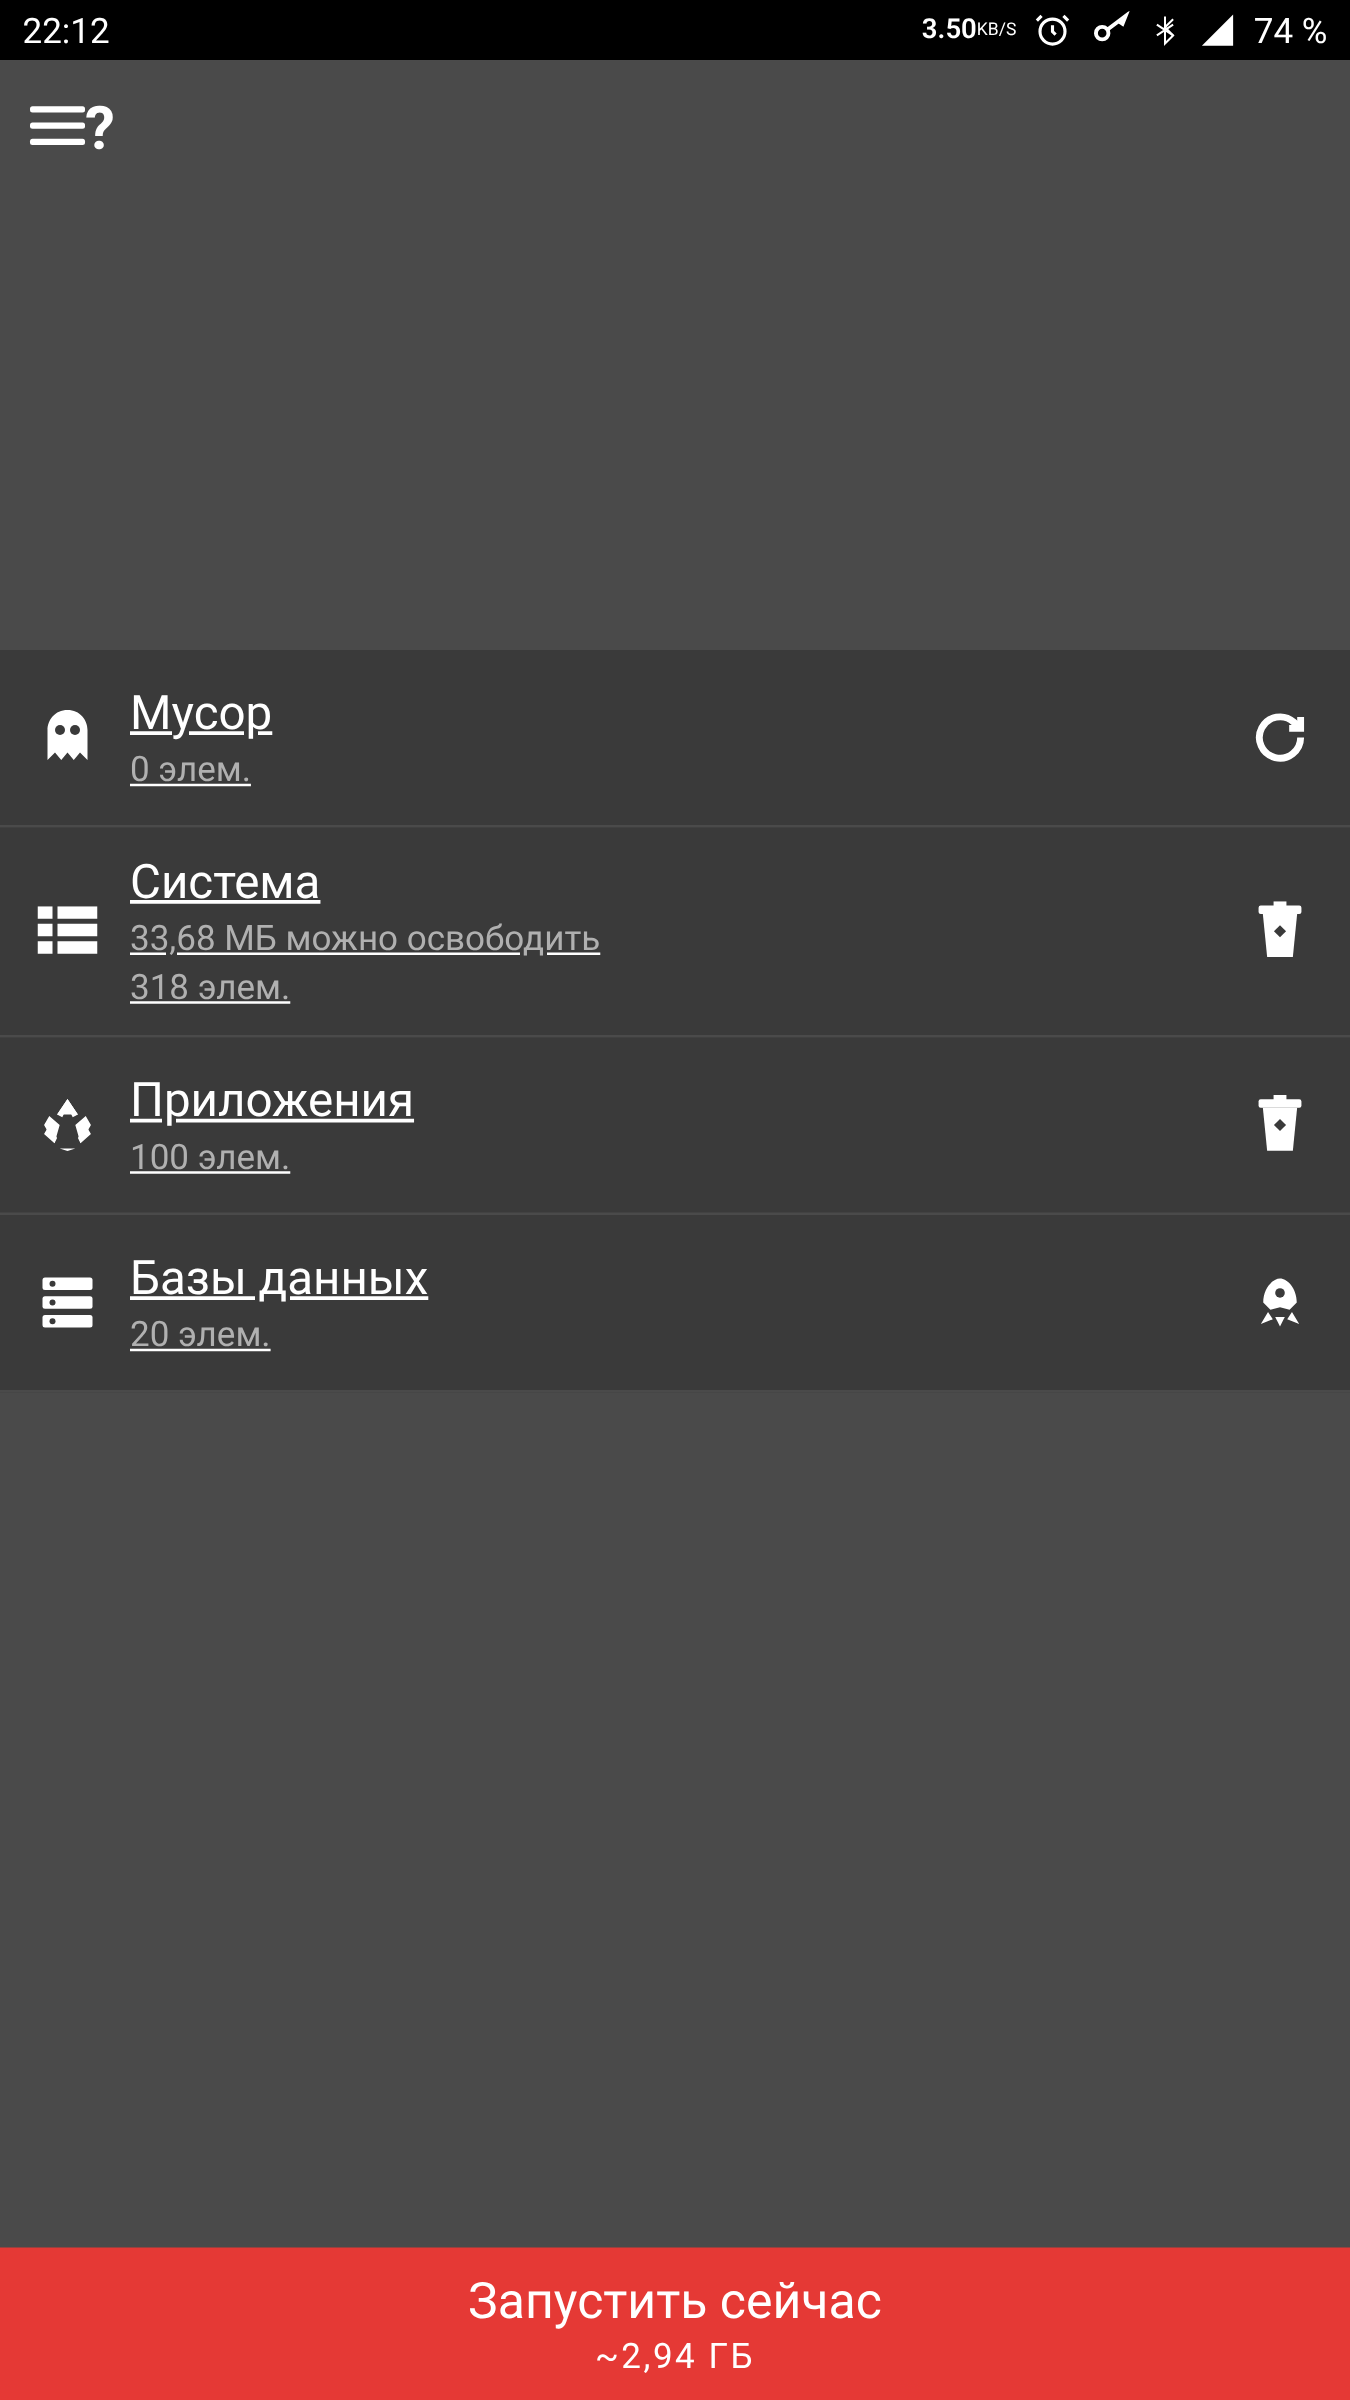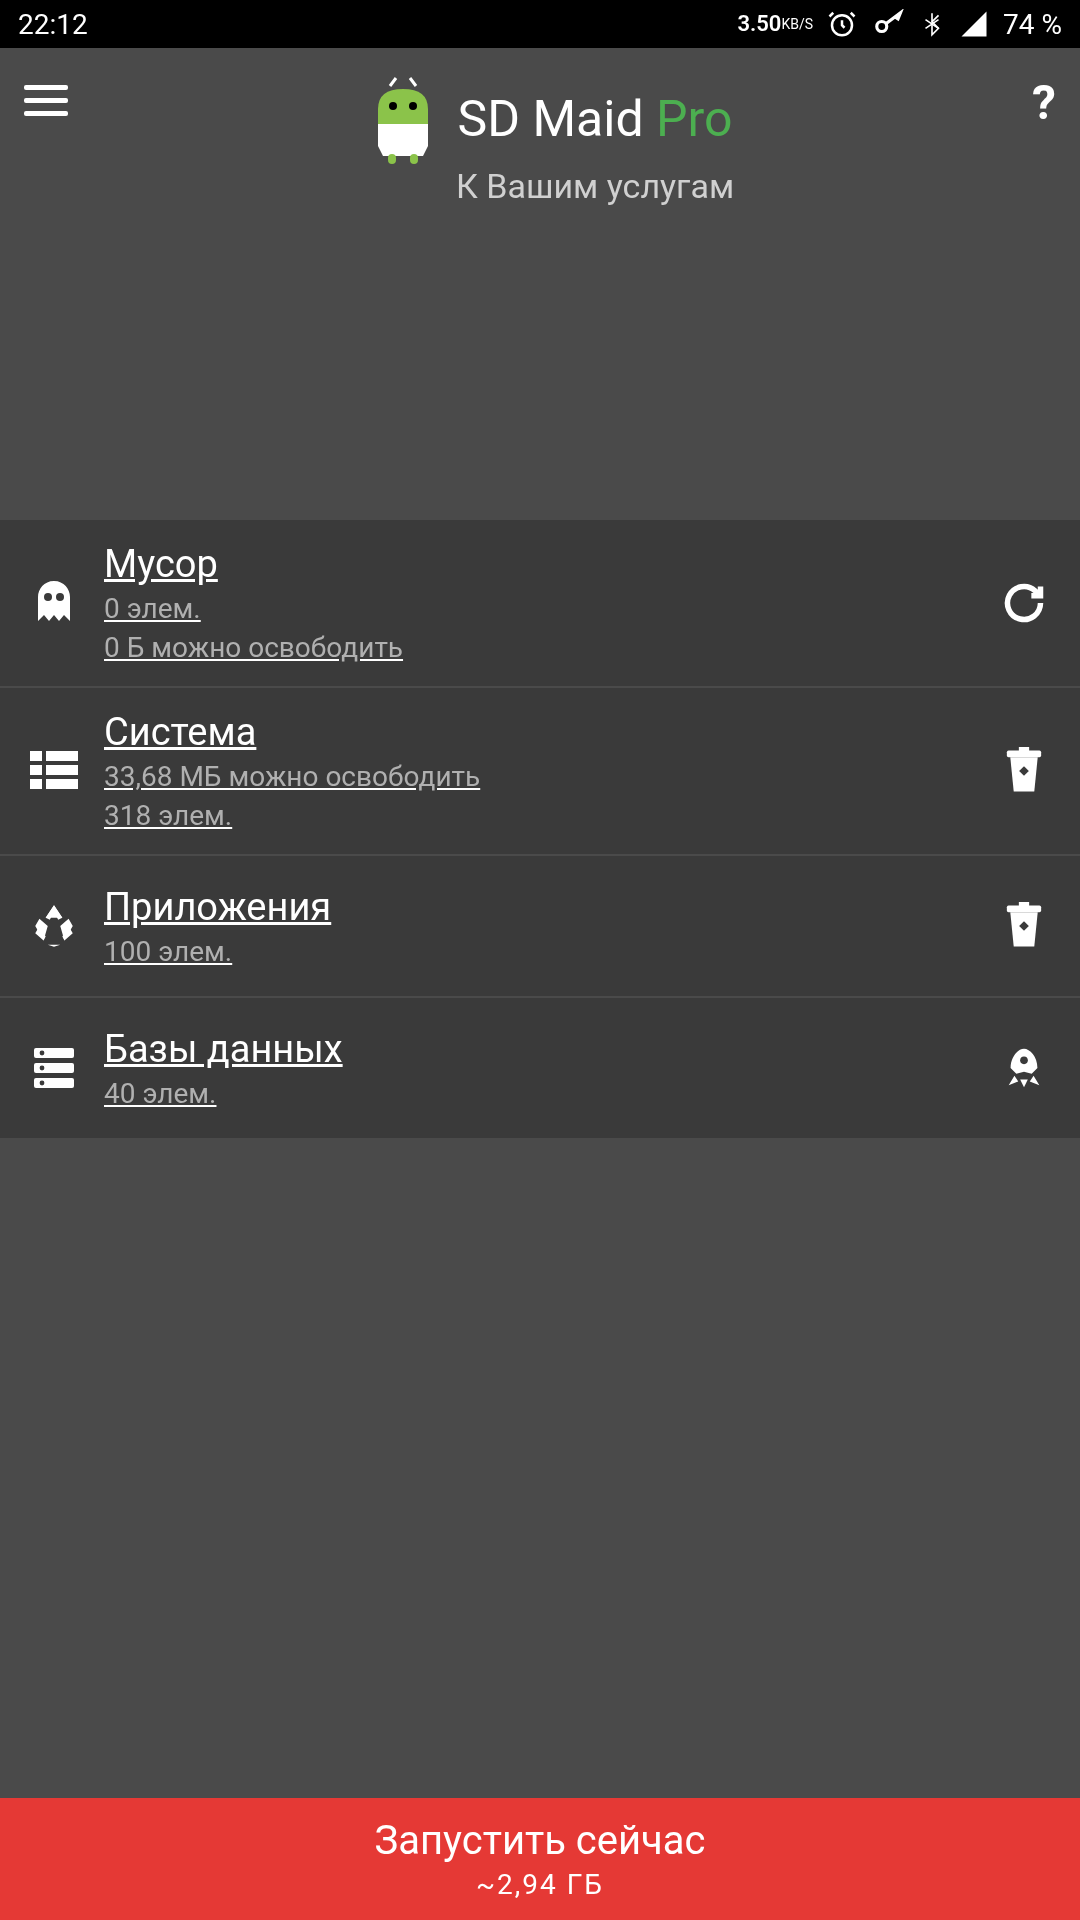--- a/index.html
+++ b/index.html
@@ -175,60 +175,38 @@
     <span>74 %</span>
   </div>
 </div>
 
 <div class="app-bar">
   <div class="hamburger">
     <span></span>
       <span></span>
       <span></span>
   </div>
-  <div class="app-title-wrap">
-    <div class="app-title-row">
-      <div class="app-logo">
-        <svg width="70" height="90" viewBox="0 0 70 90">
-          <path d="M10 35 Q10 15 35 15 Q60 15 60 35 L60 50 L10 50 Z" fill="#8bc34a"></path>
-          <rect x="10" y="50" width="50" height="22" fill="#fff"></rect>
-          <path d="M10 72 L60 72 L55 82 L15 82 Z" fill="#fff"></path>
-          <circle cx="25" cy="32" r="4" fill="#000"></circle>
-          <circle cx="45" cy="32" r="4" fill="#000"></circle>
-          <path d="M22 12 L28 4 M48 12 L42 4" stroke="#fff" stroke-width="3"></path>
-          <rect x="20" y="80" width="8" height="10" rx="4" fill="#8bc34a"></rect>
-          <rect x="42" y="80" width="8" height="10" rx="4" fill="#8bc34a"></rect>
-        </svg>
-      </div>
-      <div class="app-title">
-        <span>SD Maid</span>
-        <span class="app-title-pro">Pro</span>
-      </div>
-    </div>
-    <div class="app-subtitle">К Вашим услугам</div>
-  </div>
   <div class="help-btn">?</div>
 </div>
 
 <div class="spacer-top"></div>
 
 <div class="list">
 
   <div class="list-item">
     <div class="item-icon">
       <svg width="48" height="52" viewBox="0 0 24 26" fill="#fff">
           <path d="M12 2C7 2 4 6 4 10v12l3-3 2.5 3 2.5-3 2.5 3 2.5-3 3 3V10c0-4-3-8-8-8z"></path>
           <circle cx="9" cy="10" r="2" fill="#3a3a3a"></circle>
           <circle cx="15" cy="10" r="2" fill="#3a3a3a"></circle>
         </svg>
     </div>
     <div class="item-body">
       <div class="item-title">Мусор</div>
       <div class="item-sub">0 элем.</div>
-      <div class="item-sub">0 Б можно освободить</div>
     </div>
     <div class="item-action">
       <svg width="44" height="44" viewBox="0 0 24 24" fill="none" stroke="#fff" stroke-width="3">
           <path d="M21 12a9 9 0 1 1-3-6.7L21 8"></path>
           <path d="M21 3v5h-5"></path>
         </svg>
     </div>
   </div>
 
   <div class="list-item">
@@ -284,21 +262,21 @@
           <rect x="2" y="2" width="20" height="5" rx="1"></rect>
           <rect x="2" y="9.5" width="20" height="5" rx="1"></rect>
           <rect x="2" y="17" width="20" height="5" rx="1"></rect>
           <circle cx="6" cy="4.5" r="1.2" fill="#3a3a3a"></circle>
           <circle cx="6" cy="12" r="1.2" fill="#3a3a3a"></circle>
           <circle cx="6" cy="19.5" r="1.2" fill="#3a3a3a"></circle>
         </svg>
     </div>
     <div class="item-body">
       <div class="item-title">Базы данных</div>
-      <div class="item-sub">40 элем.</div>
+      <div class="item-sub">20 элем.</div>
     </div>
     <div class="item-action">
       <svg width="46" height="46" viewBox="0 0 24 24" fill="#fff">
           <path d="M12 2c3 0 7 4 7 10l-3 3-4-1-4 1-3-3c0-6 4-10 7-10z"></path>
           <circle cx="12" cy="8" r="2" fill="#3a3a3a"></circle>
           <path d="M7 16l-3 5 5-2zm10 0l3 5-5-2z"></path>
           <path d="M10 18l2 4 2-4z"></path>
         </svg>
     </div>
   </div>

